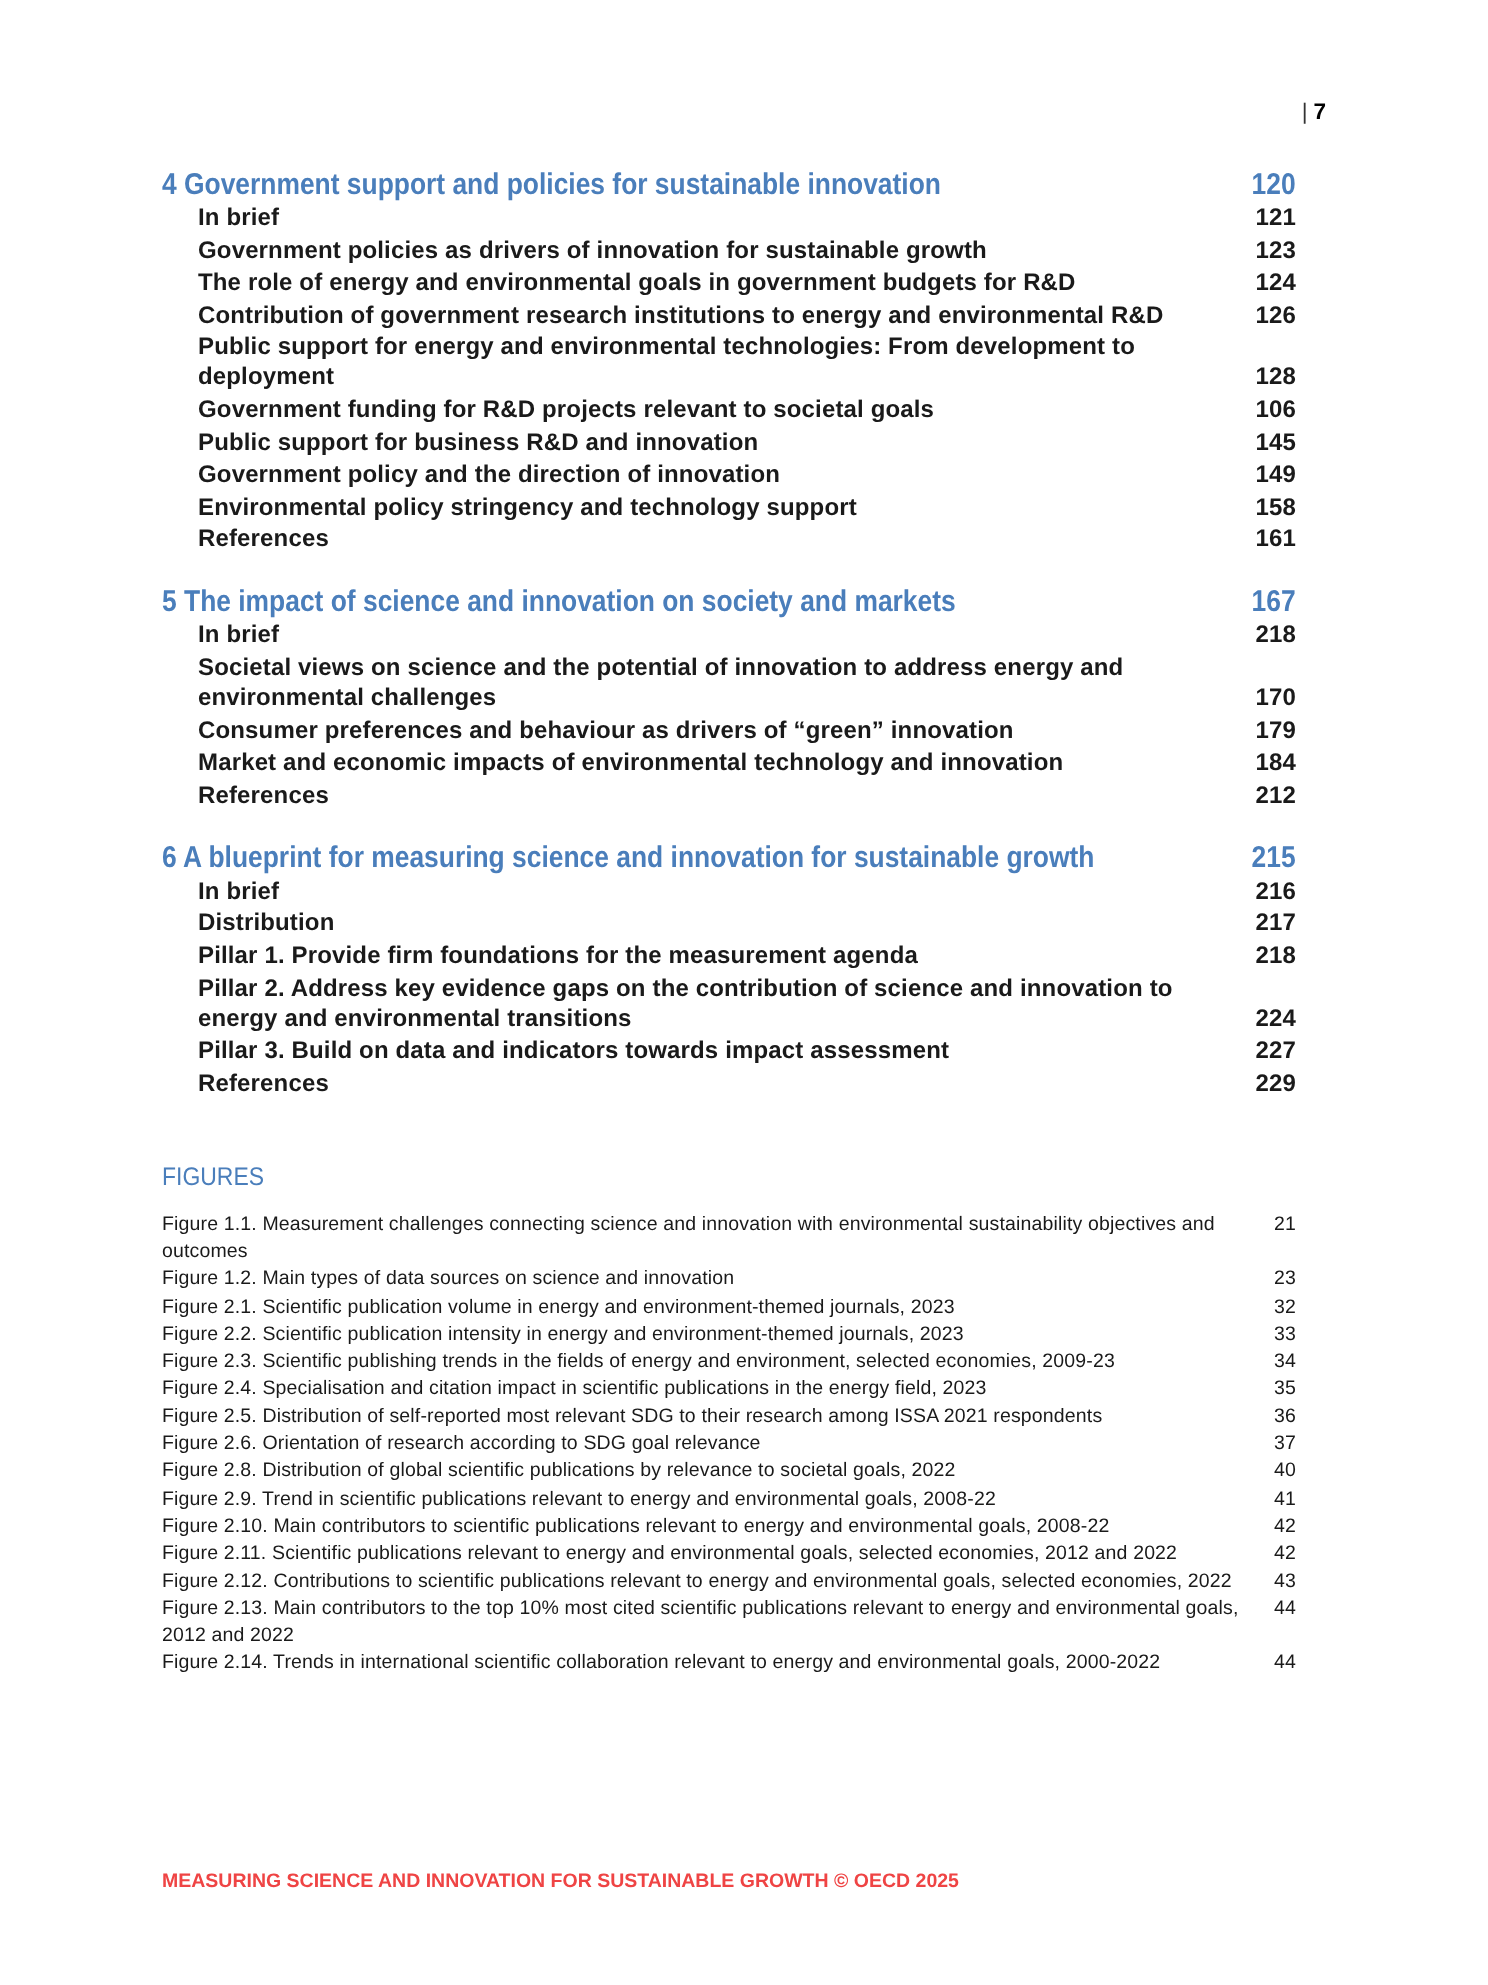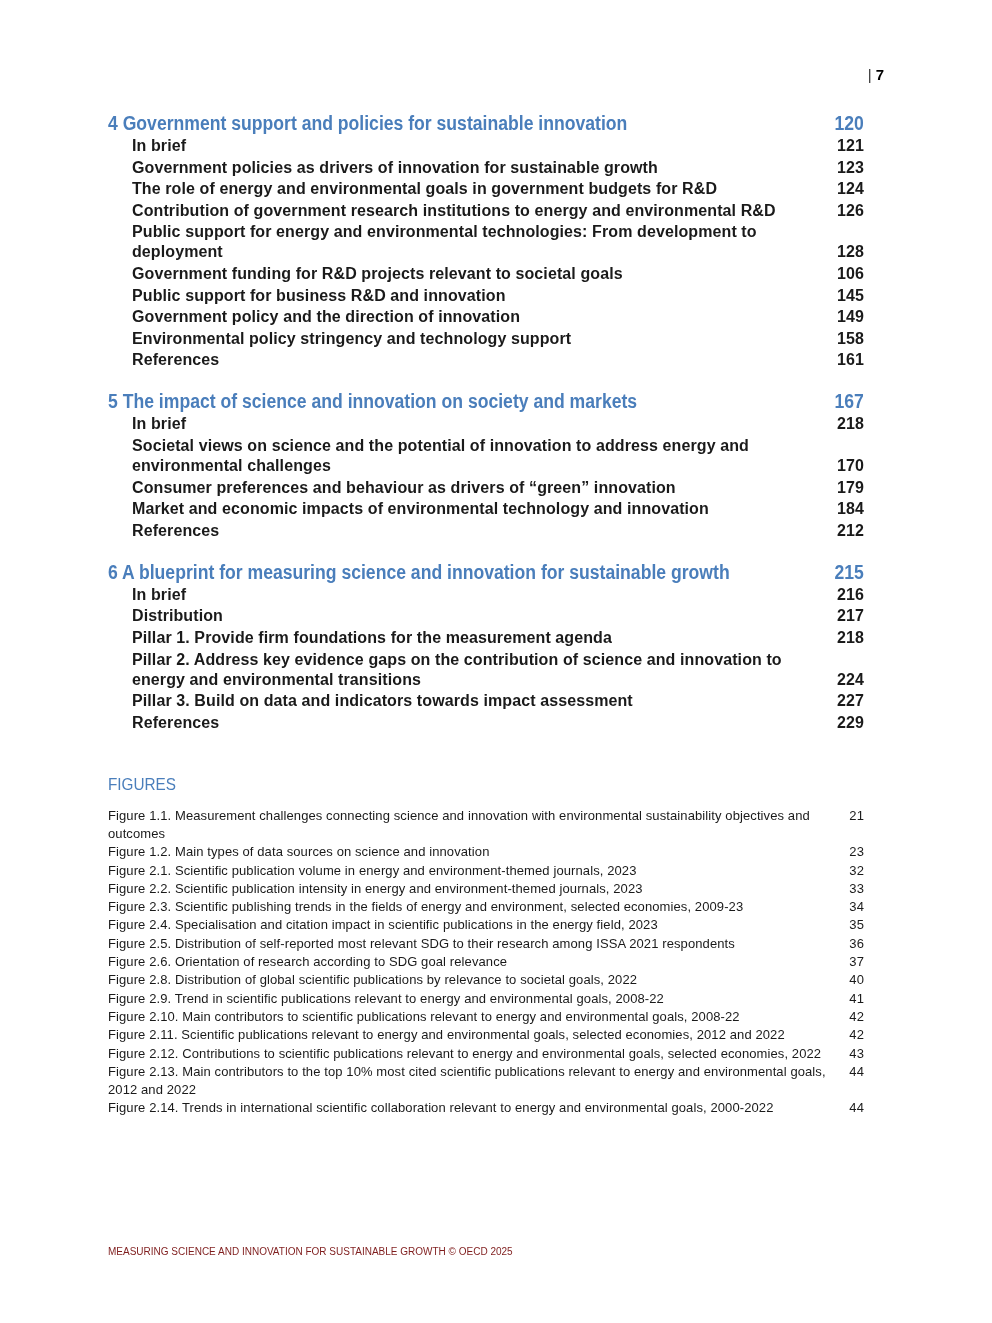--- a/index.html
+++ b/index.html
@@ -10,21 +10,21 @@
   .toc { position: absolute; left: 108px; top: 110px; width: 756px; }
   .chapter { margin-bottom: 18px; font-weight: bold; }
   .ch-head { display: flex; justify-content: space-between; align-items: baseline; color: #4a7ebb; font-size: 20px; line-height: 26px; transform: scaleX(0.88); transform-origin: left; width: 113.6%; }
   .ch-head .pg { }
   .entry { display: flex; justify-content: space-between; align-items: flex-end; padding-left: 24px; font-size: 16px; line-height: 20px; margin-bottom: 1.6px; letter-spacing: 0.1px; }
   .entry .t { flex: 1; padding-right: 10px; }
   .entry .p { white-space: nowrap; }
   .figs-title { color: #4a7ebb; font-size: 17px; margin-top: 42px; margin-bottom: 12px; transform: scaleX(0.9); transform-origin: left; }
   .fig { display: flex; justify-content: space-between; align-items: flex-start; font-size: 13px; line-height: 18.3px; letter-spacing: 0.1px; }
   .fig .t { flex: 1; padding-right: 8px; }
-  .footer { position: absolute; left: 108px; top: 1246px; font-size: 10px; color: #7f1d1d; }
+  .footer { position: absolute; left: 108px; top: 1246px; font-size: 13px; color: #ef4444; font-weight: bold; }
 </style>
 </head>
 <body>
 
 <div class="page-num">
   <span class="bar">|</span><span class="num">7</span>
 </div>
 
 <div class="toc">
   <div id="chapters">

